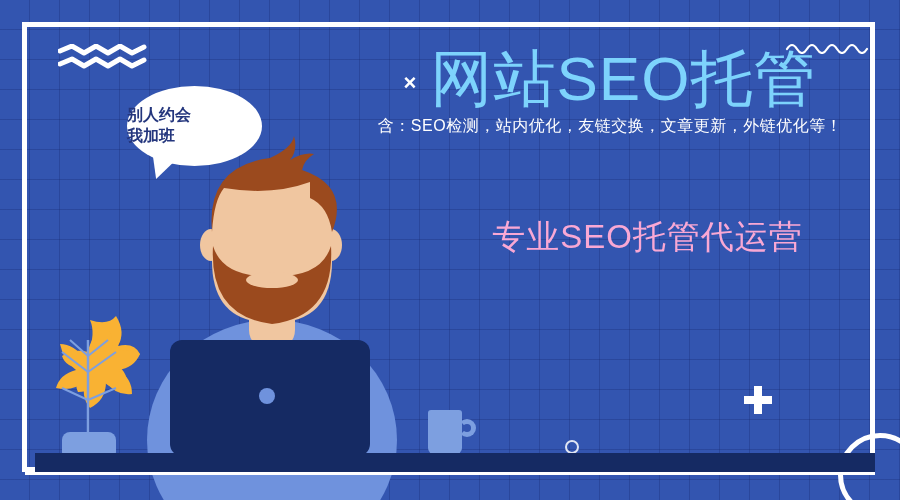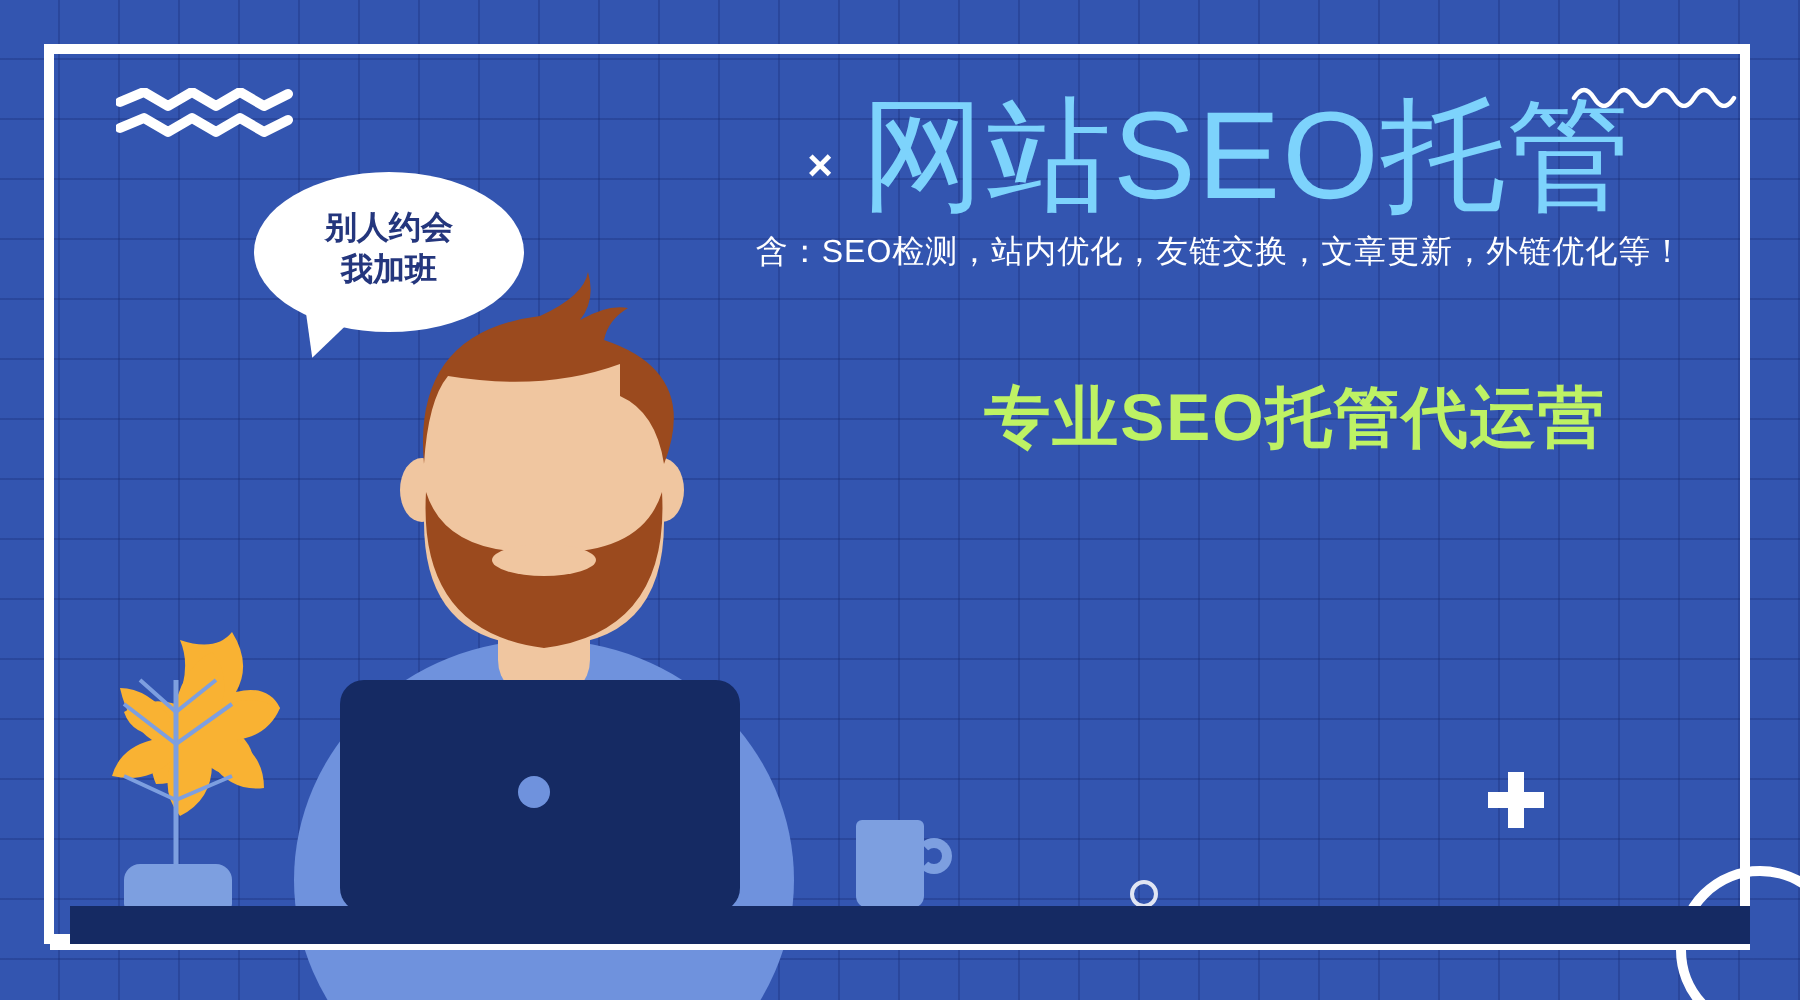--- a/index.html
+++ b/index.html
@@ -125,46 +125,47 @@
   }
   
   .slogans {
     position: absolute;
     left: 420px;
     top: 192px;
     width: 455px;
     text-align: center;
   }
   .slogan-line {
-    color: #bef264;
+    color: #f9a8d4;
     font-size: 33px;
-    font-weight: bold;
+    font-weight: normal;
     letter-spacing: 1px;
     line-height: 1;
     white-space: nowrap;
     margin-bottom: 34px;
+    margin-top: 28px;
   }
   .slogan-line:last-child { margin-bottom: 0; }
   
   .bubble {
     position: absolute;
     left: 127px;
     top: 86px;
     width: 135px;
     height: 80px;
     background: #ffffff;
     border-radius: 50%;
     z-index: 6;
   }
   .bubble-text {
     position: absolute;
     inset: 0;
     display: flex;
     flex-direction: column;
-    align-items: center;
+    align-items: flex-start;
     justify-content: center;
     color: #24367d;
     font-size: 16px;
     font-weight: bold;
     line-height: 1.3;
   }
   .bubble-tail {
     position: absolute;
     left: 150px;
     top: 152px;

